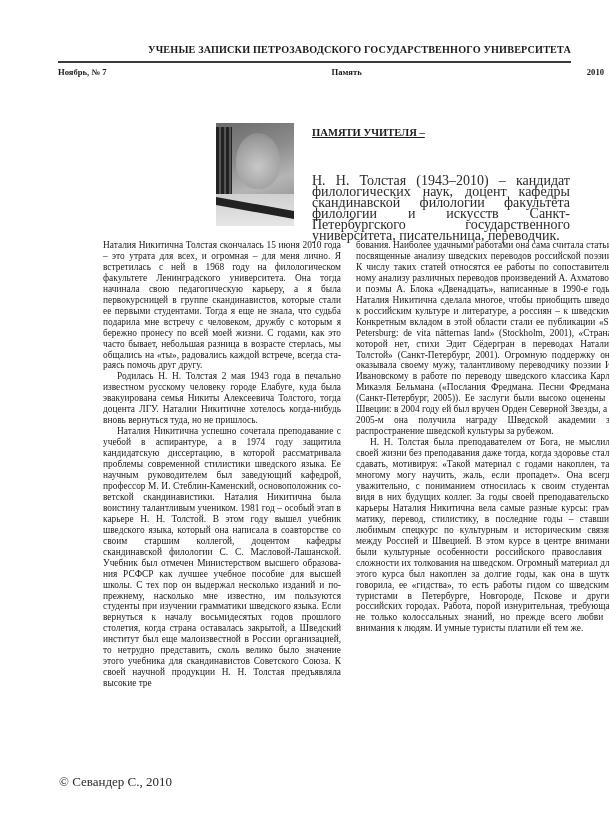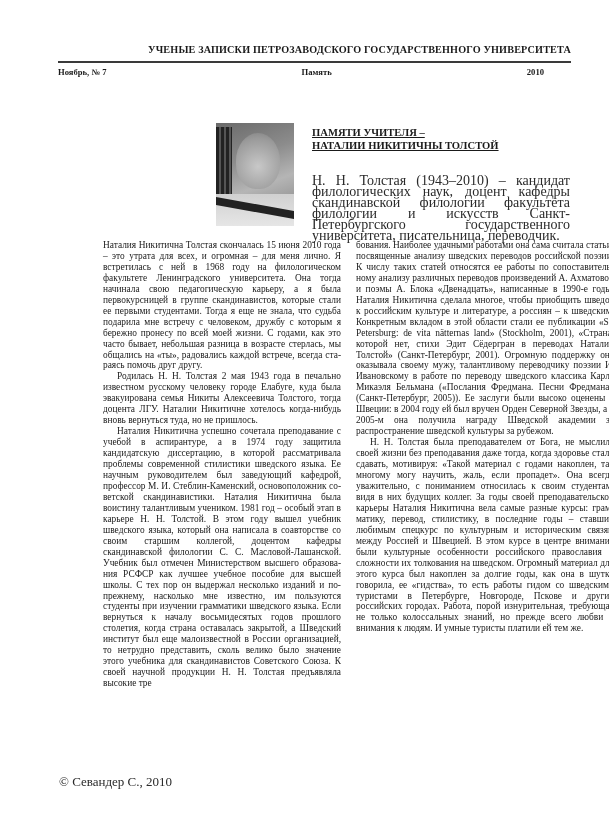--- a/index.html
+++ b/index.html
@@ -1,21 +1,21 @@
 <!DOCTYPE html>
 <html><head>
   <meta charset="utf-8">
   <style>
     html, body { margin: 0; padding: 0; background: #ffffff; }
     body { width: 609px; height: 820px; position: relative; overflow: hidden;
            font-family: "Liberation Serif", "DejaVu Serif", serif; color: #1a1a1a; }
     .journal-title { position: absolute; left: 58px; width: 513px; top: 44px;
       text-align: right; font-weight: bold; font-size: 10.2px; letter-spacing: 0.15px; }
     .rule { position: absolute; left: 58px; width: 513px; top: 61px; height: 1.5px; background: #3a3a3a; }
-    .meta-row { position: absolute; left: 58px; width: 486px; top: 67px; display: flex;
+    .meta-row { position: absolute; left: 58px; width: 546px; top: 67px; display: flex;
       justify-content: space-between; font-weight: bold; font-size: 8.6px; gap: 10px; }
     .photo { position: absolute; left: 216px; top: 123px; width: 78px; height: 103px;
       background: linear-gradient(160deg, #6a6a6a 0%, #8c8c8c 35%, #b5b5b5 60%, #7a7a7a 100%);
       overflow: hidden; }
     .photo .shelf { position: absolute; left: 0; top: 4px; width: 16px; height: 90px;
       background: repeating-linear-gradient(90deg, #222 0 3px, #555 3px 5px); }
     .photo .face { position: absolute; left: 20px; top: 10px; width: 44px; height: 56px;
       border-radius: 50% 50% 45% 45%; background: radial-gradient(circle at 50% 60%, #c8c8c8 0%, #9a9a9a 70%, #7d7d7d 100%); }
     .photo .body { position: absolute; left: 0; bottom: 0; width: 78px; height: 32px;
       background: linear-gradient(180deg, #d0d0d0 0%, #e6e6e6 100%); }
@@ -46,21 +46,20 @@
 
 <div class="photo" title="portrait-photo">
   <div class="shelf"></div>
   <div class="face"></div>
   <div class="body"></div>
   <div class="collar"></div>
 </div>
 
 <div class="article-title">
   <div>ПАМЯТИ УЧИТЕЛЯ –</div>
-  <div>НАТАЛИИ НИКИТИЧНЫ ТОЛСТОЙ</div>
 </div>
 
 <div class="abstract">Н. Н. Толстая (1943–2010) – кандидат филологических наук, доцент кафедры скандинавской филологии факультета филологии и искусств Санкт-Петербургского государственного университета, писательница, переводчик.</div>
 
 <div class="col col-left">
   <p>Наталия Никитична Толстая скончалась 15 июня 2010 года – это утрата для всех, и огромная – для меня лично. Я встретилась с ней в 1968 году на филологическом факультете Ленинградского университета. Она тогда начинала свою педаго­гическую карьеру, а я была первокурсницей в группе скандинавистов, которые стали ее пер­выми студентами. Тогда я еще не знала, что судьба подарила мне встречу с человеком, друж­бу с которым я бережно пронесу по всей моей жизни. С годами, как это часто бывает, неболь­шая разница в возрасте стерлась, мы общались на «ты», радовались каждой встрече, всегда ста­раясь помочь друг другу.</p>
   <p class="indent">Родилась Н. Н. Толстая 2 мая 1943 года в пе­чально известном русскому человеку городе Елабуге, куда была эвакуирована семья Никиты Алексеевича Толстого, тогда доцента ЛГУ. Ната­лии Никитичне хотелось когда-нибудь вновь вернуться туда, но не пришлось.</p>
   <p class="indent">Наталия Никитична успешно сочетала пре­подавание с учебой в аспирантуре, а в 1974 году защитила кандидатскую диссертацию, в которой рассматривала проблемы современной стили­стики шведского языка. Ее научным руководите­лем был заведующий кафедрой, профессор М. И. Стеблин-Каменский, основоположник со­ветской скандинавистики. Наталия Никитична была воистину талантливым учеником. 1981 год – особый этап в карьере Н. Н. Толстой. В этом году вышел учебник шведского языка, который она написала в соавторстве со своим старшим коллегой, доцентом кафедры скандинавской фи­лологии С. С. Масловой-Лашанской. Учебник был отмечен Министерством высшего образова­ния РСФСР как лучшее учебное пособие для высшей школы. С тех пор он выдержал несколь­ко изданий и по-прежнему, насколько мне из­вестно, им пользуются студенты при изучении грамматики шведского языка. Если вернуться к началу восьмидесятых годов прошлого столетия, когда страна оставалась закрытой, а Шведский институт был еще малоизвестной в России орга­низацией, то нетрудно представить, сколь велико было значение этого учебника для скандинави­стов Советского Союза. К своей научной про­дукции Н. Н. Толстая предъявляла высокие тре­</p>
 </div>
 

